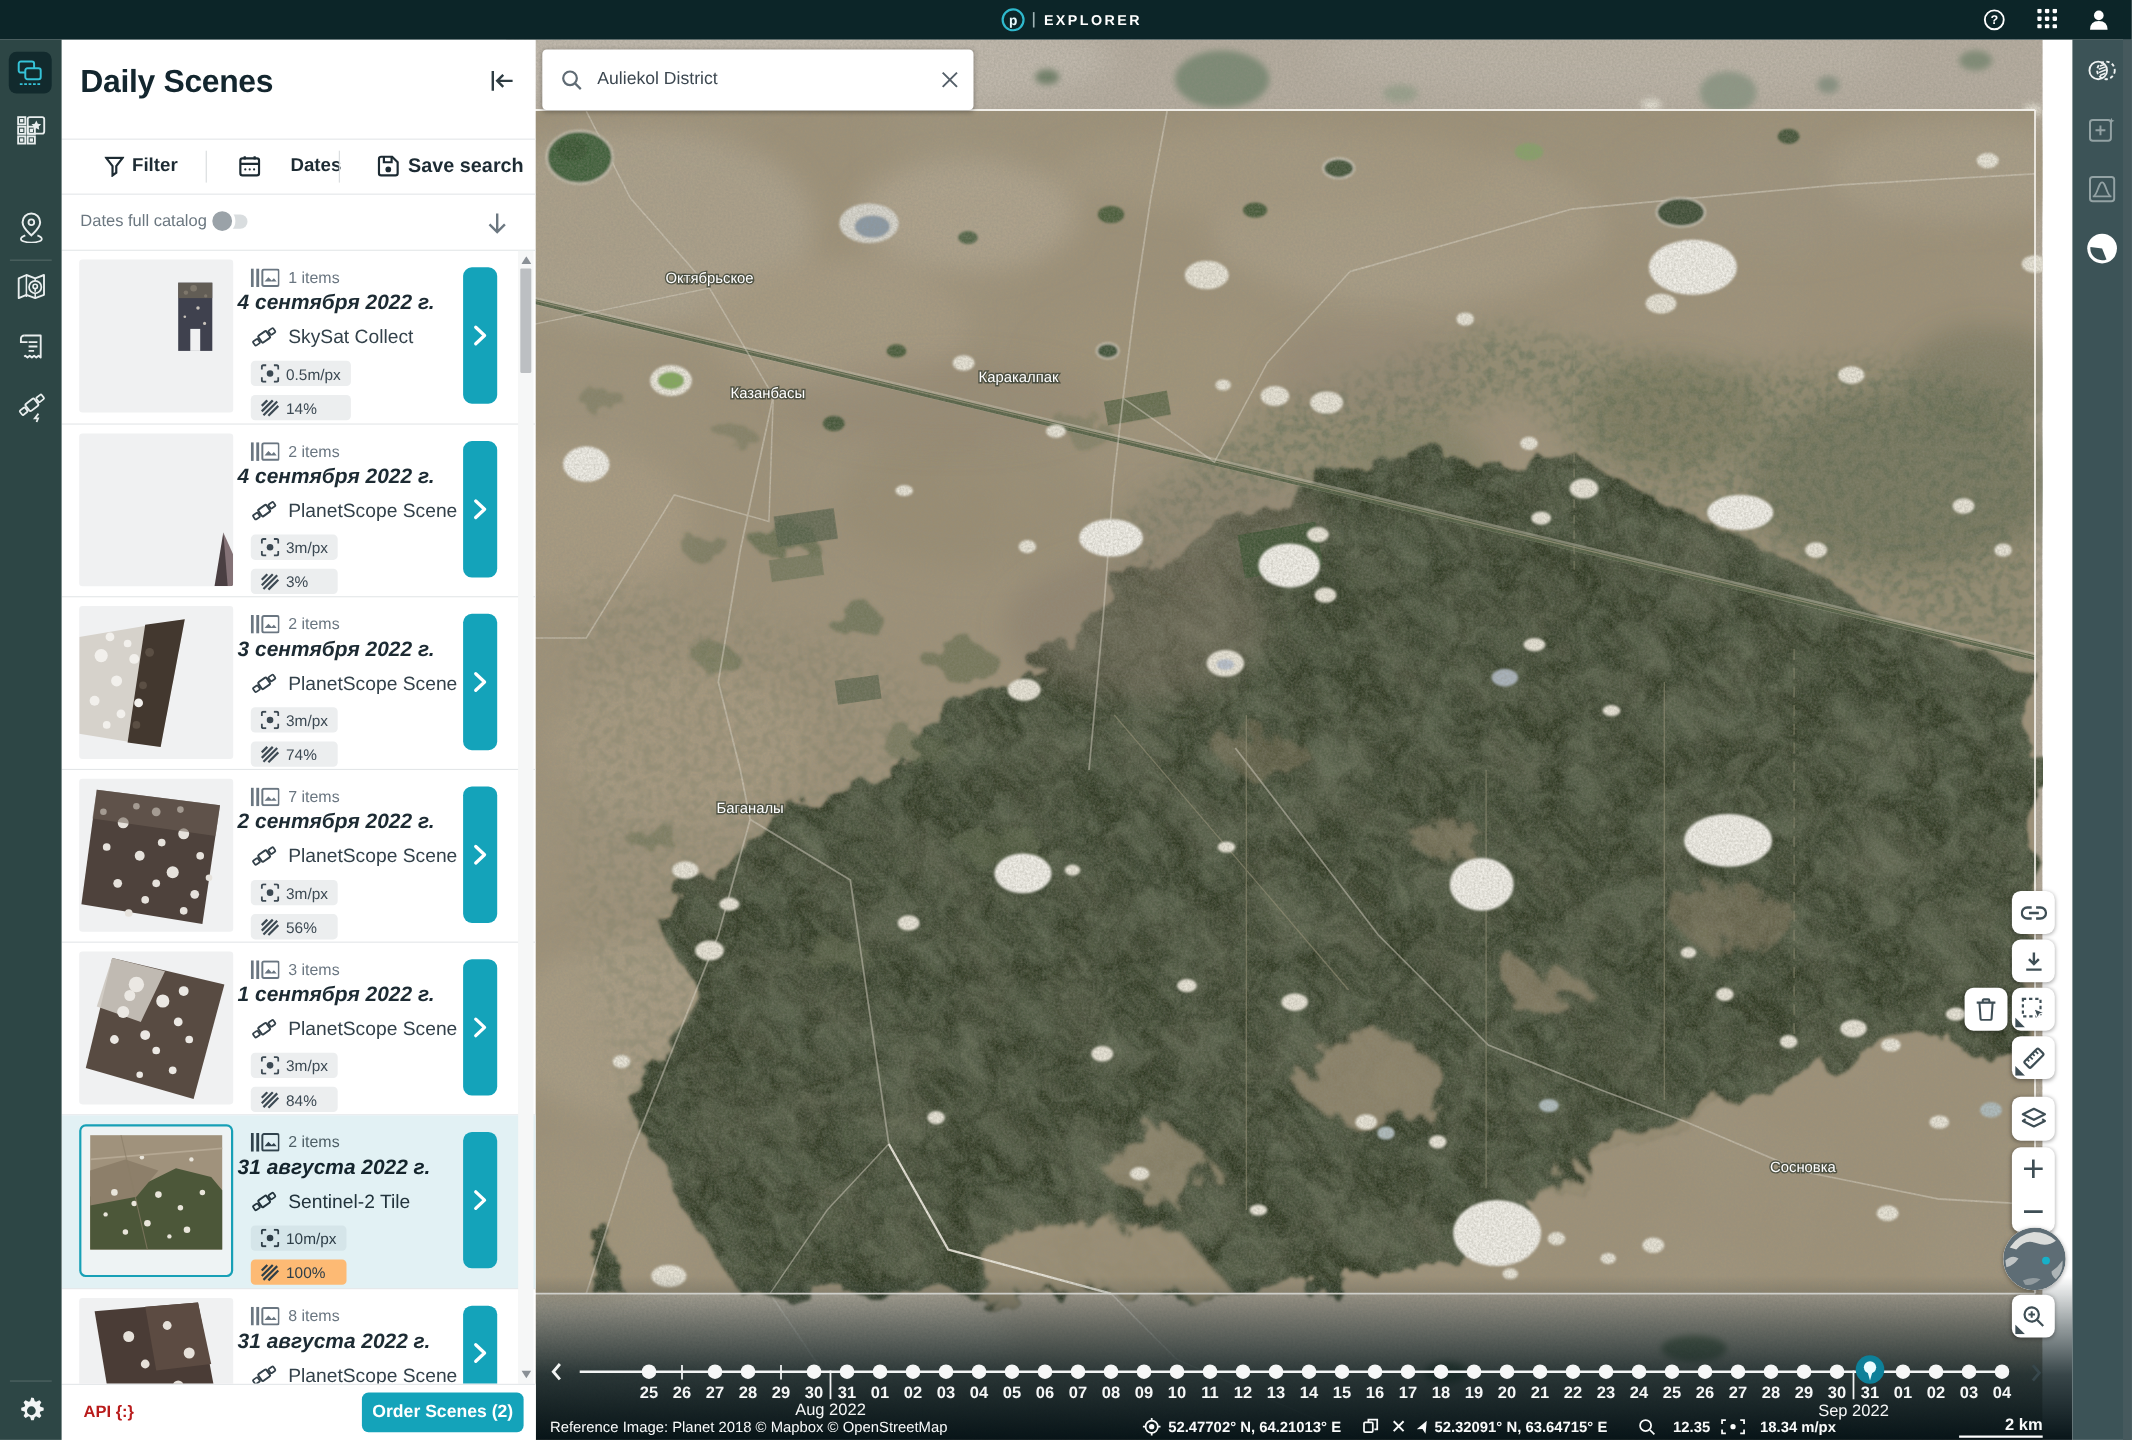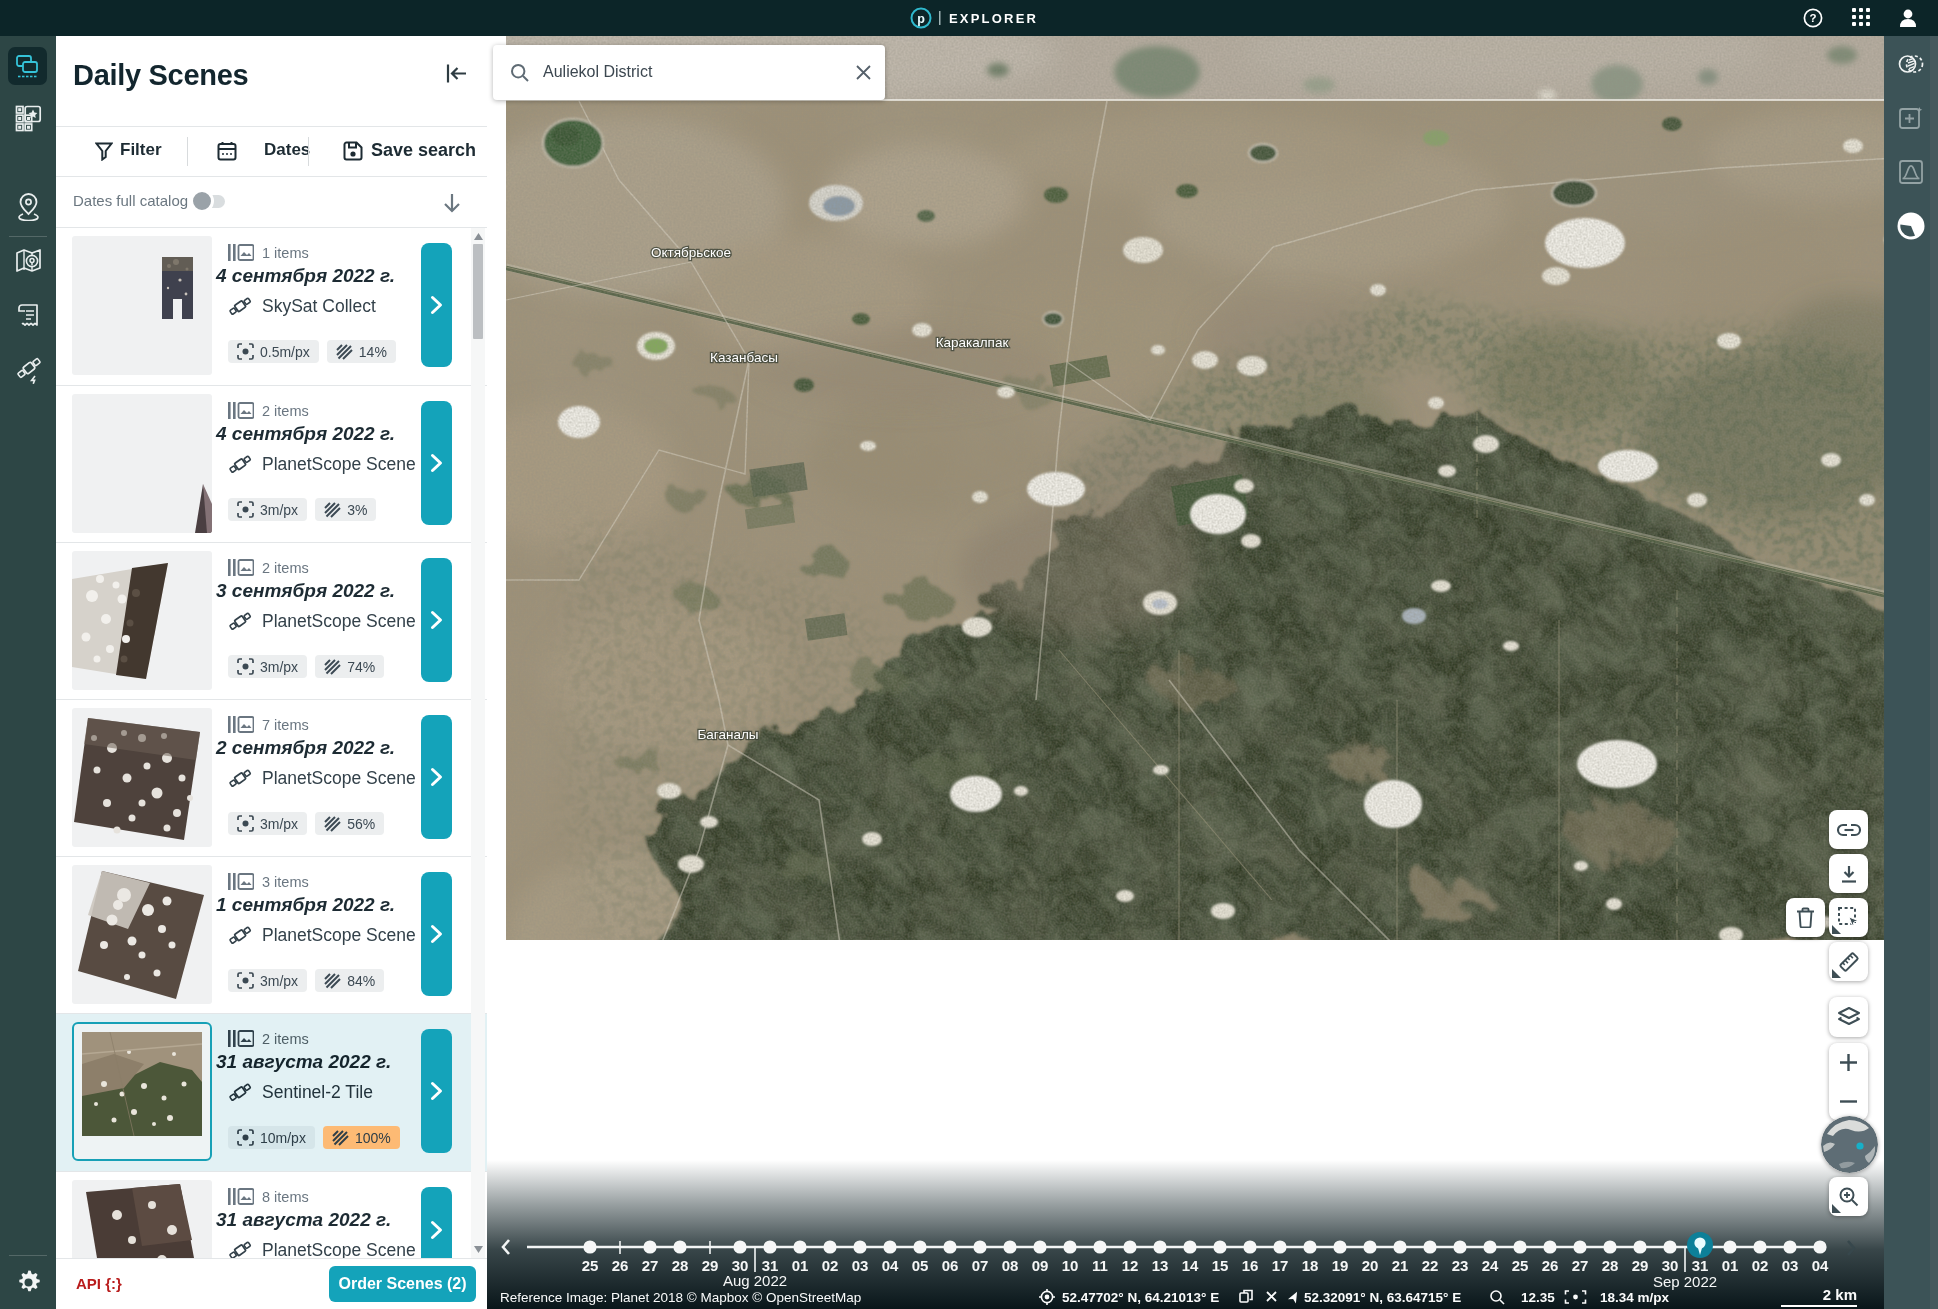--- a/index.html
+++ b/index.html
@@ -2,35 +2,35 @@
 <html><head>
 <meta charset="utf-8">
 <style>
   * { margin:0; padding:0; box-sizing:border-box; }
   html,body { width:1938px; height:1309px; overflow:hidden; background:#fff;
     font-family:"Liberation Sans", sans-serif; }
   .abs { position:absolute; }
   #topbar { position:absolute; left:0; top:0; width:1938px; height:36px; background:#0c2528; z-index:50; }
   #leftrail { position:absolute; left:0; top:36px; width:56px; height:1273px; background:#2d4645; z-index:40; }
   #panel { position:absolute; left:56px; top:36px; width:431px; height:1273px; background:#fff; z-index:30; }
-  #maparea { position:absolute; left:506px; top:36px; width:1397px; height:904px; z-index:1; overflow:hidden; }
+  #maparea { position:absolute; left:460px; top:36px; width:1397px; height:1273px; z-index:1; overflow:hidden; }
   #rightrail { position:absolute; left:1884px; top:36px; width:54px; height:1273px; background:#3c5357; z-index:40; }
   .sep { position:absolute; left:0; width:431px; height:1px; background:#e3e6e8; }
   .fbtn { position:absolute; width:39px; height:39px; background:#fff; border-radius:8px;
      box-shadow:0 1px 4px rgba(0,0,0,.35); display:flex; align-items:center; justify-content:center; z-index:20;}
   .chip { display:inline-flex; align-items:center; gap:6px; height:23px; padding:0 9px;
      background:#eceeef; border-radius:4px; font-size:14px; color:#3c4953; }
   .card { position:absolute; left:0; width:431px; height:157px; }
   .thumb { position:absolute; left:16px; top:8px; width:140px; height:139px; background:#f0f1f2; border-radius:3px; overflow:hidden;}
   .gobtn { position:absolute; left:365px; top:15px; width:31px; height:124px; background:#14a3ba; border-radius:8px;
      display:flex; align-items:center; justify-content:center; }
   .itemsrow { position:absolute; left:172px; top:16px; font-size:14.5px; color:#6a7681; display:flex; align-items:center; gap:8px;}
   .daterow { position:absolute; left:160px; top:37px; font-size:19px; font-weight:bold; color:#1d2b33;font-style:italic; }
   .satrow  { position:absolute; left:172px; top:68px; font-size:17.5px; color:#33414a; display:flex; align-items:center; gap:10px;justify-content:center;}
-  .chiprow { position:absolute; left:172px; top:112px; display:flex; gap:8px; }
+  .chiprow { position:absolute; left:172px; top:100px; display:flex; gap:8px;flex-direction:column; }
 </style>
 </head>
 <body>
 
 <div id="topbar">
   <svg class="abs" style="left:908px;top:4px" width="130" height="28" viewBox="0 0 130 28">
     <circle cx="13" cy="14" r="9.5" fill="none" stroke="#2fb9cd" stroke-width="2"></circle>
     <text x="13" y="18.5" font-size="12.5" font-weight="bold" fill="#eafcff" text-anchor="middle" font-family="Liberation Sans">p</text>
     <rect x="31" y="7" width="1.5" height="14" fill="#9fb3b5"></rect>
     <text x="41" y="18.5" font-size="13px" font-weight="bold" fill="#ffffff" letter-spacing="2.2" font-family="Liberation Sans">EXPLORER</text>

